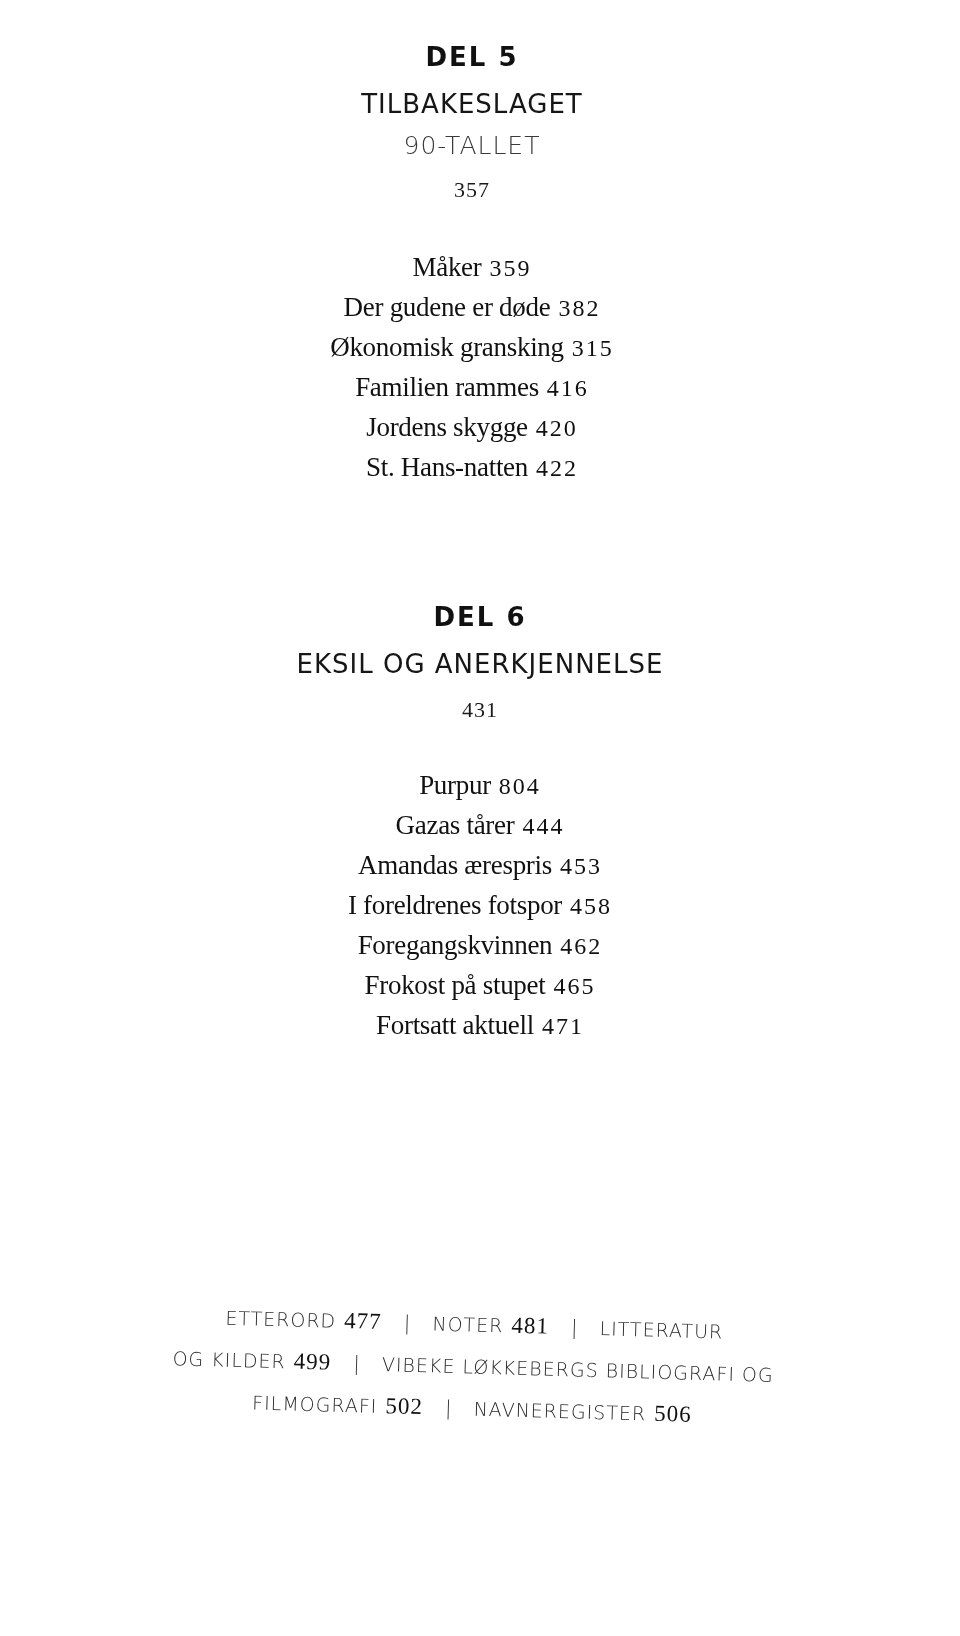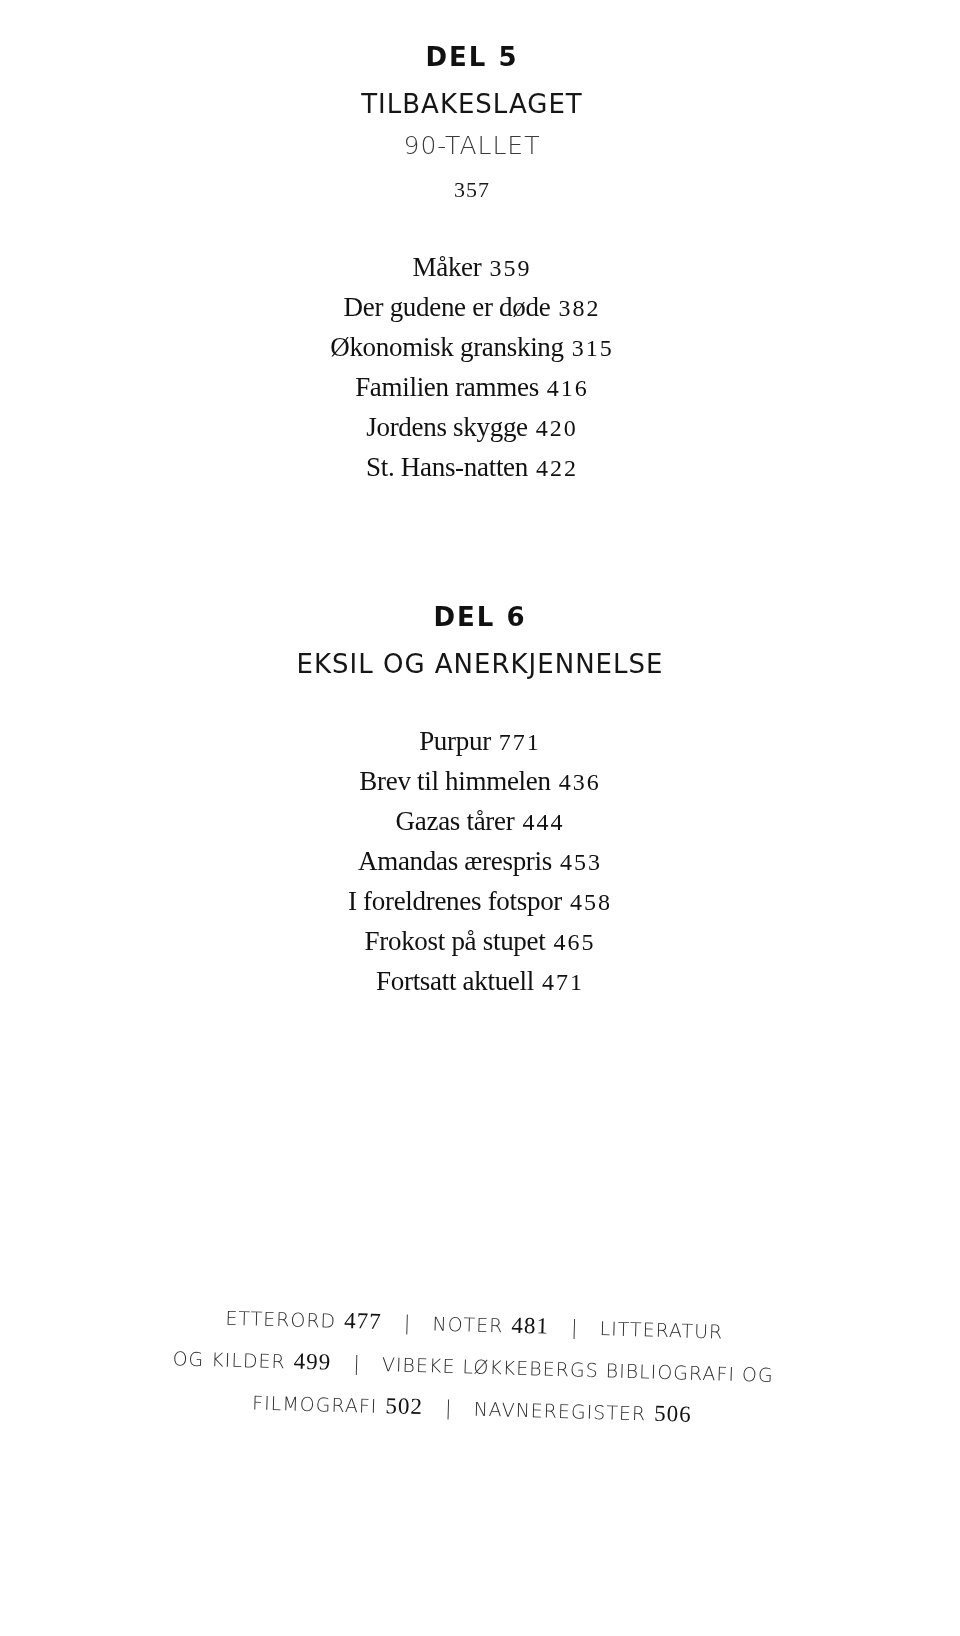--- a/index.html
+++ b/index.html
@@ -130,26 +130,27 @@
     <li class="chapter"><span>Økonomisk gransking</span><span class="chapter-num">315</span></li>
     <li class="chapter"><span>Familien rammes</span><span class="chapter-num">416</span></li>
     <li class="chapter"><span>Jordens skygge</span><span class="chapter-num">420</span></li>
     <li class="chapter"><span>St. Hans-natten</span><span class="chapter-num">422</span></li>
   </ul>
 </section>
 
 <section class="part part-6">
   <div class="part-label">DEL 6</div>
   <div class="part-title">EKSIL OG ANERKJENNELSE</div>
+  <div class="part-page">431</div>
   <ul class="chapters">
-    <li class="chapter"><span>Purpur</span><span class="chapter-num">771</span></li>
-    <li class="chapter"><span>Brev til himmelen</span><span class="chapter-num">436</span></li>
+    <li class="chapter"><span>Purpur</span><span class="chapter-num">804</span></li>
     <li class="chapter"><span>Gazas tårer</span><span class="chapter-num">444</span></li>
     <li class="chapter"><span>Amandas ærespris</span><span class="chapter-num">453</span></li>
     <li class="chapter"><span>I foreldrenes fotspor</span><span class="chapter-num">458</span></li>
+    <li class="chapter"><span>Foregangskvinnen</span><span class="chapter-num">462</span></li>
     <li class="chapter"><span>Frokost på stupet</span><span class="chapter-num">465</span></li>
     <li class="chapter"><span>Fortsatt aktuell</span><span class="chapter-num">471</span></li>
   </ul>
 </section>
 
 <section class="back-matter">
   <div class="bm-line">
     <span class="bm-label">ETTERORD</span><span class="bm-num">477</span><span class="bm-sep">|</span><span class="bm-label">NOTER</span><span class="bm-num">481</span><span class="bm-sep">|</span><span class="bm-label">LITTERATUR</span>
   </div>
   <div class="bm-line">

